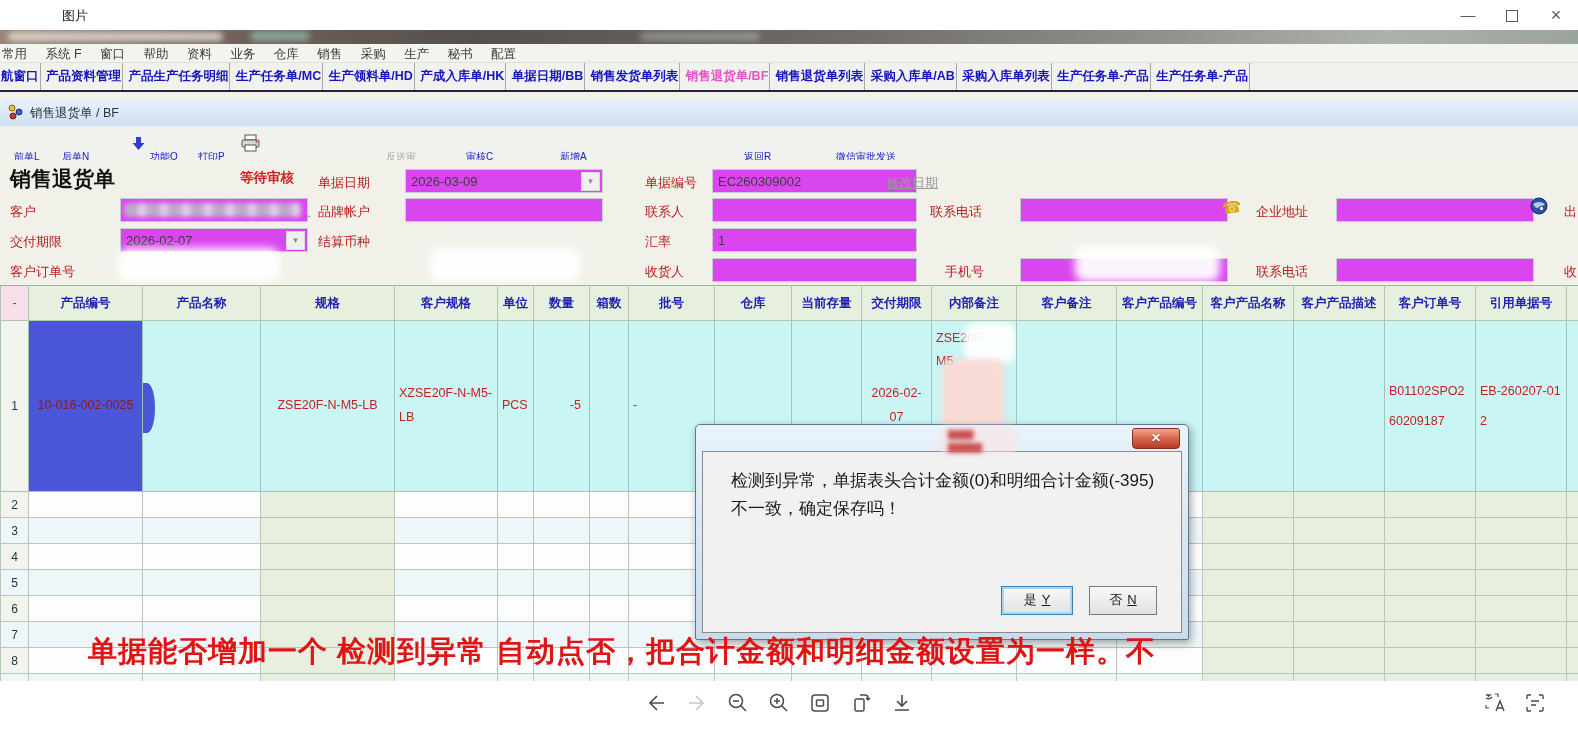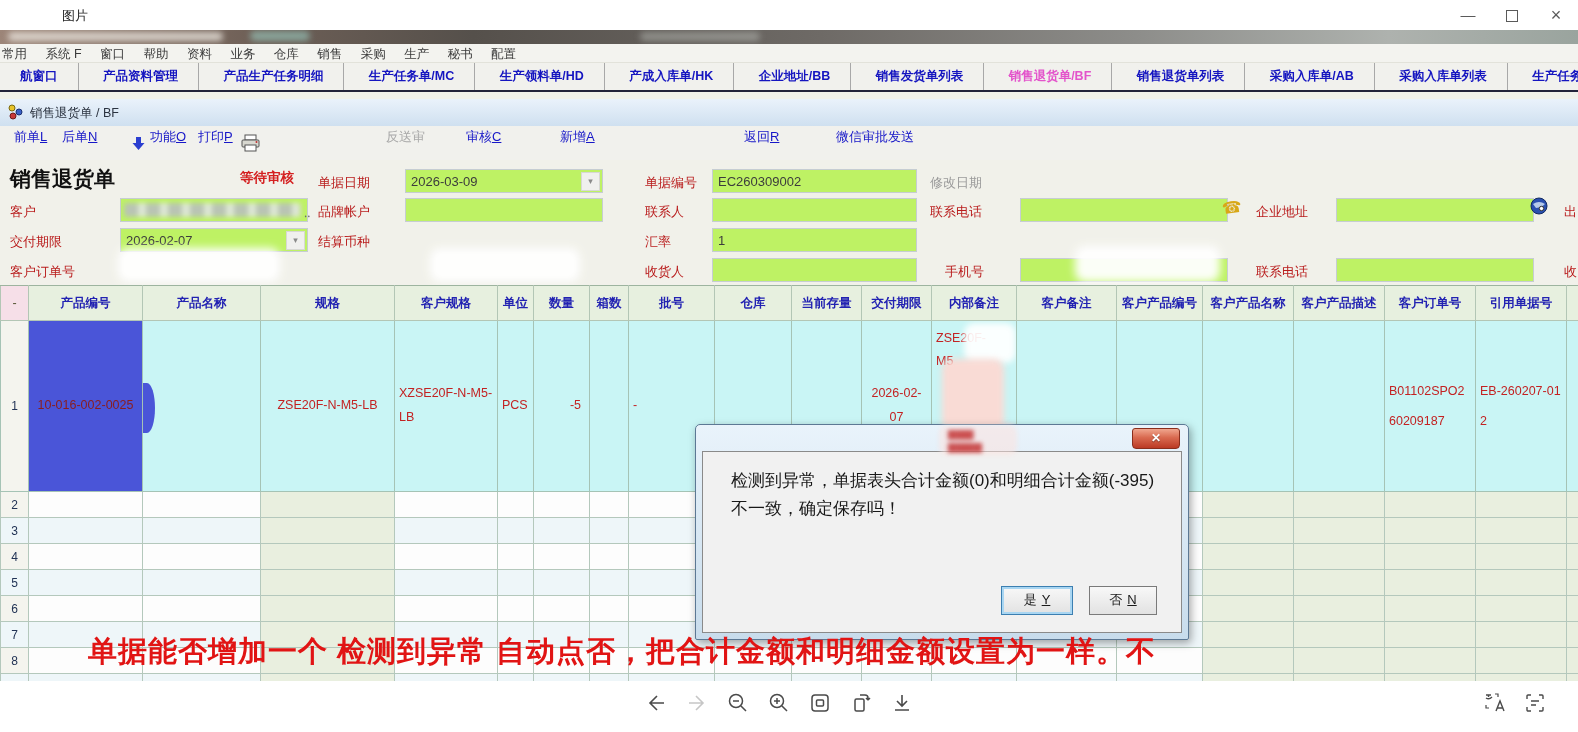--- a/index.html
+++ b/index.html
@@ -13,39 +13,39 @@
   .wc{position:absolute;top:0;width:44px;height:30px;text-align:center;line-height:30px;color:#5a5a5a;font-size:15px;cursor:default;}
   .wc-max i{display:inline-block;width:10px;height:10px;border:1.2px solid #5a5a5a;vertical-align:middle;}
   .appstrip{position:absolute;left:0;top:30px;width:1578px;height:14px;
     background:linear-gradient(90deg,#9c8578 0%,#6f6057 16%,#55504b 30%,#6e6a66 52%,#8d8d8a 72%,#aeb2ae 88%,#9aa49e 100%);overflow:hidden;}
   .blob{position:absolute;border-radius:8px;filter:blur(3px);}
 
   .menubar{position:absolute;left:0;top:44px;width:1578px;height:18px;background:#f3f3ef;border-bottom:1px solid #e2e2da;}
   .menuitem{display:inline-block;margin:1px 7px 0 7px;font-size:12.5px;color:#3a3a3a;cursor:default;}
 
   .tabbar{position:absolute;left:0;top:63px;width:1578px;height:27px;background:#f1f1ed;border-bottom:2px solid #23233a;white-space:nowrap;}
-  .tab{display:inline-block;height:27px;line-height:27px;padding:0 20px;border-right:1px solid #a8a8a8;
+  .tab{display:inline-block;height:27px;line-height:27px;padding:0 1px;border-right:1px solid #a8a8a8;
        font-size:12.5px;font-weight:bold;color:#1515c0;cursor:default;}
   .tab.active{color:#e354cb;}
 
   .crumbbar{position:absolute;left:0;top:99px;width:1578px;height:27px;
     background:linear-gradient(#eaf2fb,#cfe0f0);border-bottom:1px solid #b9cde0;}
   .crumbtxt{position:absolute;left:30px;top:6px;font-size:12.5px;color:#2b3340;}
 
   .actionbar{position:absolute;left:0;top:126px;width:1578px;height:34px;background:#f1f1ed;}
-  .act{position:absolute;top:2px;font-size:13px;color:#1717c8;cursor:default;white-space:nowrap;}
+  .act{position:absolute;top:24px;font-size:10px;color:#1717c8;cursor:default;white-space:nowrap;}
   .act .k{text-decoration:underline;}
   .act.disabled{color:#a9a9a9;}
 
   .formarea{position:absolute;left:0;top:160px;width:1578px;height:125px;background:#f1f1ea;}
   .flabel{position:absolute;font-size:13px;color:#b91c1c;white-space:nowrap;}
   .flabel.dim{color:#9a9a9a;}
   .doctitle{position:absolute;left:10px;top:5px;font-size:21px;font-weight:bold;color:#111;}
   .status{position:absolute;left:240px;top:9px;font-size:13.5px;font-weight:bold;color:#d42020;}
-  .input{position:absolute;height:22px;background:#bef264;border:1px solid #c6cdd2;display:flex;align-items:center;
+  .input{position:absolute;height:22px;background:#d946ef;border:1px solid #c6cdd2;display:flex;align-items:center;
          padding:0 5px;font-size:13px;color:#3c3c3c;overflow:hidden;}
   .dd{position:absolute;right:2px;top:2px;width:17px;height:17px;background:#f0f0ee;border:1px solid #d8d8d4;
       color:#8a8a8a;font-size:9px;text-align:center;line-height:16px;}
   .blurfill{position:absolute;left:3px;top:4px;right:6px;bottom:4px;border-radius:3px;
       background:repeating-linear-gradient(90deg,#b9bdc2 0 14px,#e3e6e8 14px 22px);filter:blur(2.5px);opacity:.85;}
   .whiteblur{position:absolute;background:#fff;border-radius:10px;filter:blur(4px);opacity:.95;}
   .browse{position:absolute;font-size:12px;color:#6a6a6a;letter-spacing:2px;}
 
   
   .tablewrap{position:absolute;left:0;top:285px;width:1578px;height:413px;}
@@ -130,21 +130,21 @@
     <span class="menuitem">配置</span>
   </div>
 
   <div class="tabbar">
     <span class="tab">航窗口</span>
     <span class="tab">产品资料管理</span>
     <span class="tab">产品生产任务明细</span>
     <span class="tab">生产任务单/MC</span>
     <span class="tab">生产领料单/HD</span>
     <span class="tab">产成入库单/HK</span>
-    <span class="tab">企业地址/BB</span>
+    <span class="tab">单据日期/BB</span>
     <span class="tab">销售发货单列表</span>
     <span class="tab active">销售退货单/BF</span>
     <span class="tab">销售退货单列表</span>
     <span class="tab">采购入库单/AB</span>
     <span class="tab">采购入库单列表</span>
     <span class="tab">生产任务单-产品</span>
     <span class="tab">生产任务单-产品</span>
   </div>
 
   <div class="crumbbar">
@@ -183,21 +183,21 @@
 
     <span class="flabel" style="left:318px;top:14px;">单据日期</span>
     <div class="input" style="left:405px;top:9px;width:186px;">
       <span>2026-03-09</span>
       <span class="dd">▾</span>
     </div>
     <span class="flabel" style="left:645px;top:14px;text-align:right;">单据编号</span>
     <div class="input" style="left:712px;top:9px;width:193px;">
         <span>EC260309002</span>
       </div>
-    <span class="flabel dim" style="left:930px;top:14px;">修改日期</span>
+    <span class="flabel dim" style="left:886px;top:14px;text-decoration:underline;">修改日期</span>
 
     <span class="flabel" style="left:10px;top:43px;">客户</span>
     <div class="input" style="left:120px;top:38px;width:176px;">
         <div class="blurfill"></div>
       </div>
     <span class="browse" style="left:304px;top:44px;">‥</span>
     <span class="flabel" style="left:318px;top:43px;">品牌帐户</span>
     <div class="input" style="left:405px;top:38px;width:186px;"></div>
     <span class="flabel" style="left:645px;top:43px;">联系人</span>
     <div class="input" style="left:712px;top:38px;width:193px;"></div>

